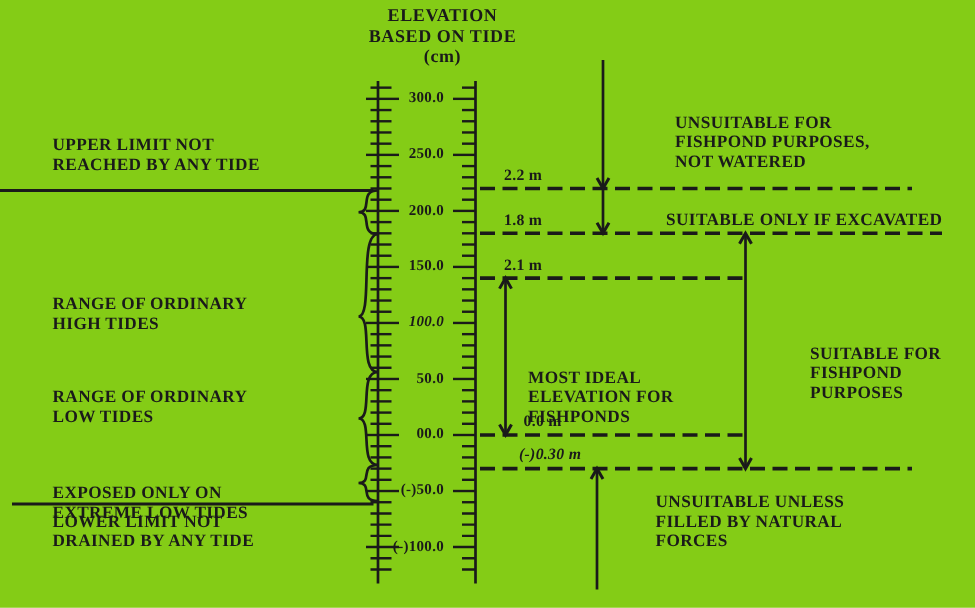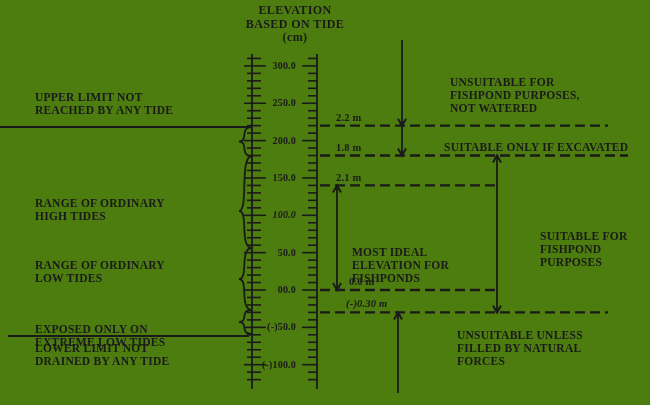--- a/index.html
+++ b/index.html
@@ -1,19 +1,19 @@
 <!DOCTYPE html>
 <html><head>
 <meta charset="utf-8">
 <style>
   html,body{margin:0;padding:0;}
   #stage{
     position:relative;
     width:650px;height:405px;
-    background:#4d7c0f;
+    background:#84cc16;
     overflow:hidden;
     font-family:"Liberation Serif", serif;
     color:#1a1a1a;
   }
   #diagram-svg{position:absolute;left:0;top:0;}
   .lbl{
     position:absolute;
     font:700 11.5px/13px "Liberation Serif", serif;
     letter-spacing:.25px;
     white-space:pre-line;
@@ -233,21 +233,21 @@
   <div class="lbl" style="left:450px;top:76px;">UNSUITABLE FOR
 FISHPOND PURPOSES,
 NOT WATERED</div>
   <div class="lbl" style="left:444px;top:141px;">SUITABLE ONLY IF EXCAVATED</div>
   <div class="lbl" style="left:352px;top:246px;">MOST IDEAL
 ELEVATION FOR
 FISHPONDS</div>
   <div class="lbl" style="left:524px;top:230px;margin-left:16px;">SUITABLE FOR
 FISHPOND
 PURPOSES</div>
-  <div class="lbl" style="left:457px;top:329px;">UNSUITABLE UNLESS
+  <div class="lbl" style="left:437px;top:329px;">UNSUITABLE UNLESS
 FILLED BY NATURAL
 FORCES</div>
 
 <div class="tick-label" style="left: 230px; width: 66px; top: 58.9px;">300.0</div>
     <div class="tick-label" style="left: 230px; width: 66px; top: 96.25px;">250.0</div>
     <div class="tick-label" style="left: 230px; width: 66px; top: 133.6px;">200.0</div>
     <div class="tick-label" style="left: 230px; width: 66px; top: 170.95px;">150.0</div>
     <div class="tick-label" style="left: 230px; width: 66px; top: 208.3px; font-style: italic;">100.0</div>
     <div class="tick-label" style="left: 230px; width: 66px; top: 245.65px;">50.0</div>
     <div class="tick-label" style="left: 230px; width: 66px; top: 283px;">00.0</div>

